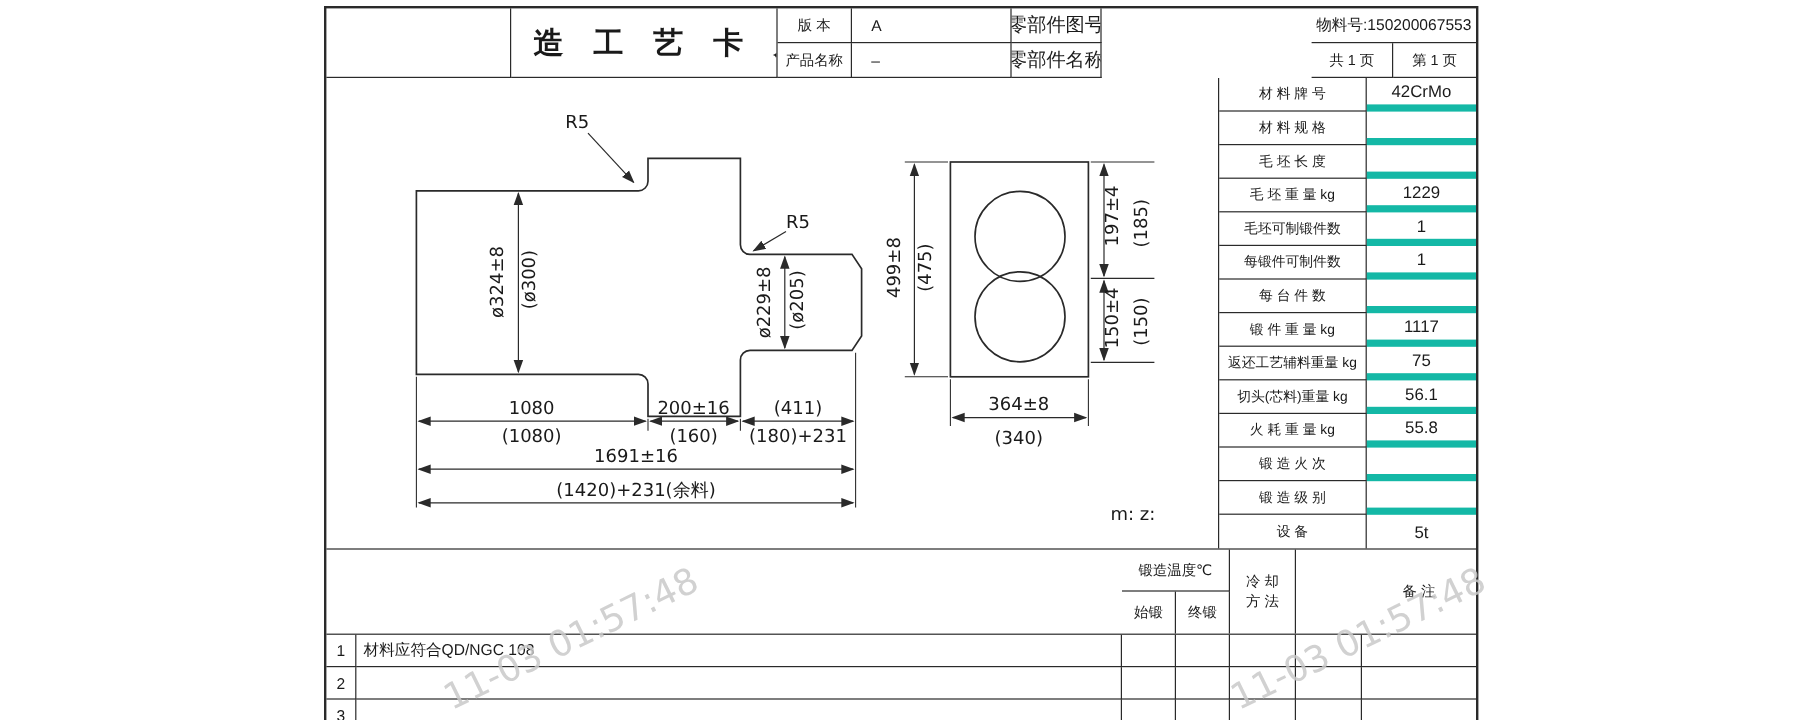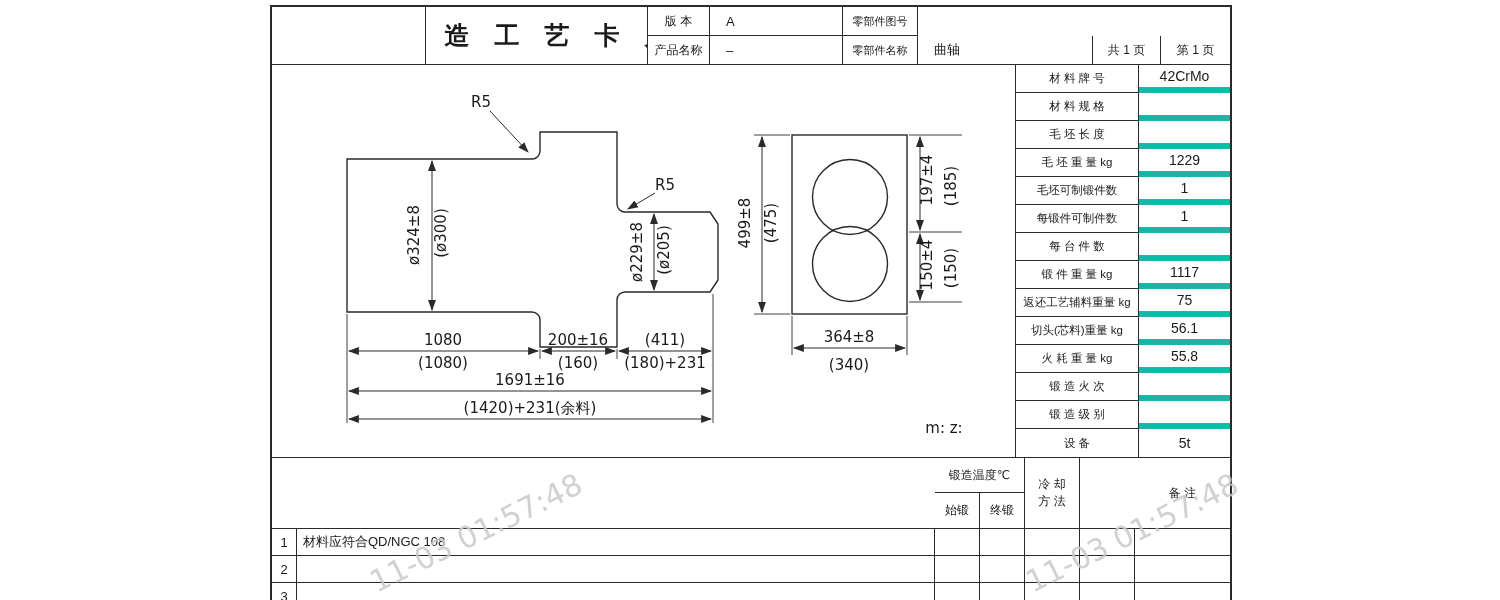--- a/index.html
+++ b/index.html
@@ -13,21 +13,21 @@
   
   .titleblock { position:absolute; top:0; left:0; width:958px; height:58px;
     display:grid; grid-template-columns:154px 222px 62px 133px 75px 175px 68px 69px;
     grid-template-rows:29px 29px; }
   .tb-cell { border-right:1px solid #2a2a2a; border-bottom:1px solid #2a2a2a;
     display:flex; align-items:center; justify-content:center; font-size:12px; overflow:hidden; white-space:nowrap; }
   .tb-cell.noR { border-right:none; }
   .tb-cell.left { justify-content:flex-start; padding-left:16px; }
   .c-title { font-size:25px; font-weight:600; letter-spacing:9px; }
   .tb-cell.val { font-size:13px; }
-  .tb-cell.small { font-size:11px; }
+  .tb-cell.small { font-size:16px; }
 
   
   .main { position:absolute; top:58px; left:0; width:958px; height:392px; }
   svg.drawing { position:absolute; left:0; top:0; }
 
   .mat-table { position:absolute; right:0; top:0; width:215px; height:392px;
     border-left:1px solid #2a2a2a; display:grid;
     grid-template-columns:123px 1fr; grid-auto-rows:28px; }
   .mt-l { border-right:1px solid #2a2a2a; border-bottom:1px solid #2a2a2a;
     display:flex; align-items:center; justify-content:center; font-size:11.5px; white-space:nowrap; overflow:hidden;text-align:center; }
@@ -63,25 +63,25 @@
 
 <div class="doc">
 
   <div class="titleblock">
     <div class="tb-cell" style="grid-column:1;grid-row:1/3"></div>
     <div class="tb-cell c-title" style="grid-column:2;grid-row:1/3">锻 造 工 艺 卡 片</div>
 
     <div class="tb-cell" style="grid-column:3;grid-row:1">版  本</div>
     <div class="tb-cell val left" style="grid-column:4;grid-row:1">A</div>
     <div class="tb-cell small" style="grid-column:5;grid-row:1">零部件图号</div>
+    <div class="tb-cell val noR" style="grid-column:7/9;grid-row:1">物料号:150200067553</div>
 
     <div class="tb-cell" style="grid-column:3;grid-row:2">产品名称</div>
     <div class="tb-cell val left" style="grid-column:4;grid-row:2">–</div>
     <div class="tb-cell small" style="grid-column:5;grid-row:2">零部件名称</div>
-    <div class="tb-cell val left" style="grid-column:6;grid-row:2">曲轴</div>
     <div class="tb-cell" style="grid-column:7;grid-row:2">共 1 页</div>
     <div class="tb-cell noR" style="grid-column:8;grid-row:2">第 1 页</div>
   </div>
 
   <div class="main">
 
     <svg class="drawing" width="743" height="392" viewBox="0 0 743 392">
       <defs>
         <marker id="ar" viewBox="0 0 10 10" refX="9" refY="5" markerWidth="11" markerHeight="11" orient="auto-start-reverse">
           <path d="M0,1.4 L10,5 L0,8.6 Z" fill="#2a2a2a"></path>

